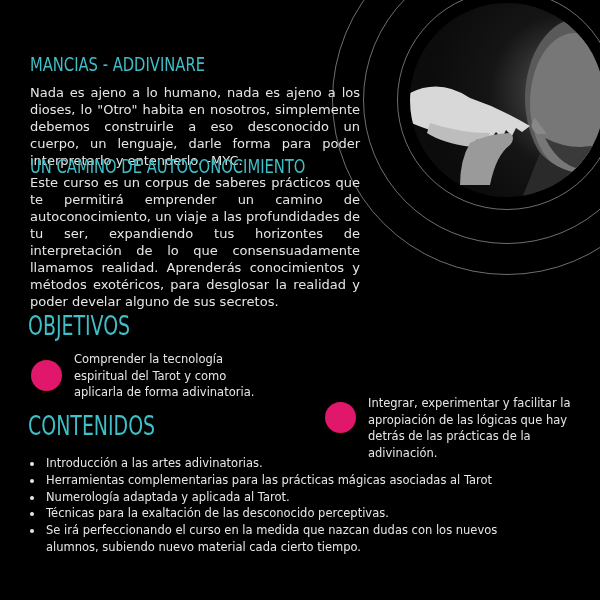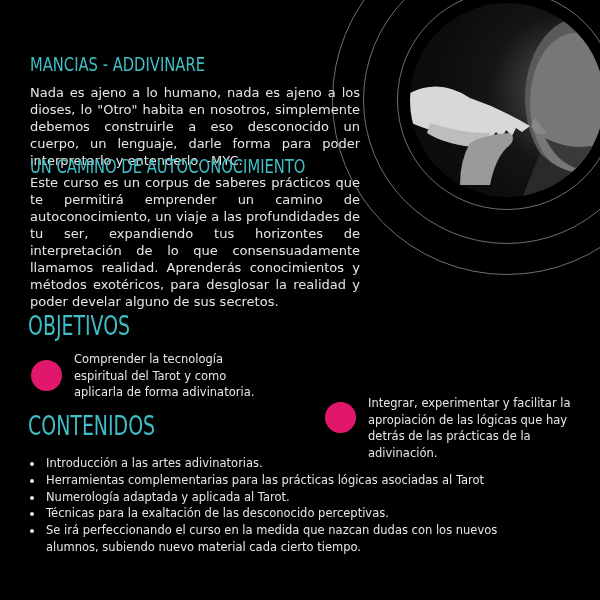--- a/index.html
+++ b/index.html
@@ -53,17 +53,17 @@
   <span class="obj-text" style="margin-left:12px; width:200px;">Comprender la tecnología espiritual del Tarot y como aplicarla de forma adivinatoria.</span>
 </div>
 <div class="obj" style="left:325px; top:351px; width:250px; align-items:flex-start;margin-top:44px;">
   <span class="dot" style="margin-top:7px;"></span>
   <span class="obj-text" style="margin-left:12px; width:205px;">Integrar, experimentar y facilitar la apropiación de las lógicas que hay detrás de las prácticas de la adivinación.</span>
 </div>
 
 <h2 class="head h-big" style="left:28px; top:410px;">CONTENIDOS</h2>
 <ul class="list">
   <li>Introducción a las artes adivinatorias.</li>
-  <li>Herramientas complementarias para las prácticas lógicas asociadas al Tarot</li>
+  <li>Herramientas complementarias para las prácticas mágicas asociadas al Tarot</li>
   <li>Numerología adaptada y aplicada al Tarot.</li>
   <li>Técnicas para la exaltación de las desconocido perceptivas.</li>
   <li>Se irá perfeccionando el curso en la medida que nazcan dudas con los nuevos alumnos, subiendo nuevo material cada cierto tiempo.</li>
 </ul>
 
 </body></html>

